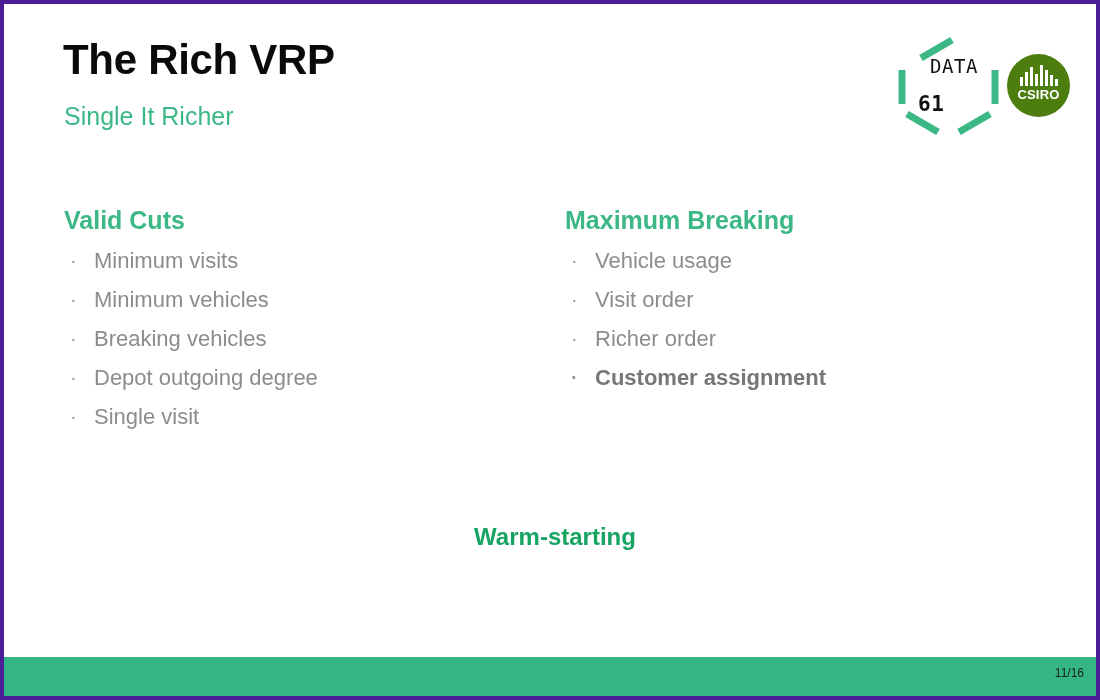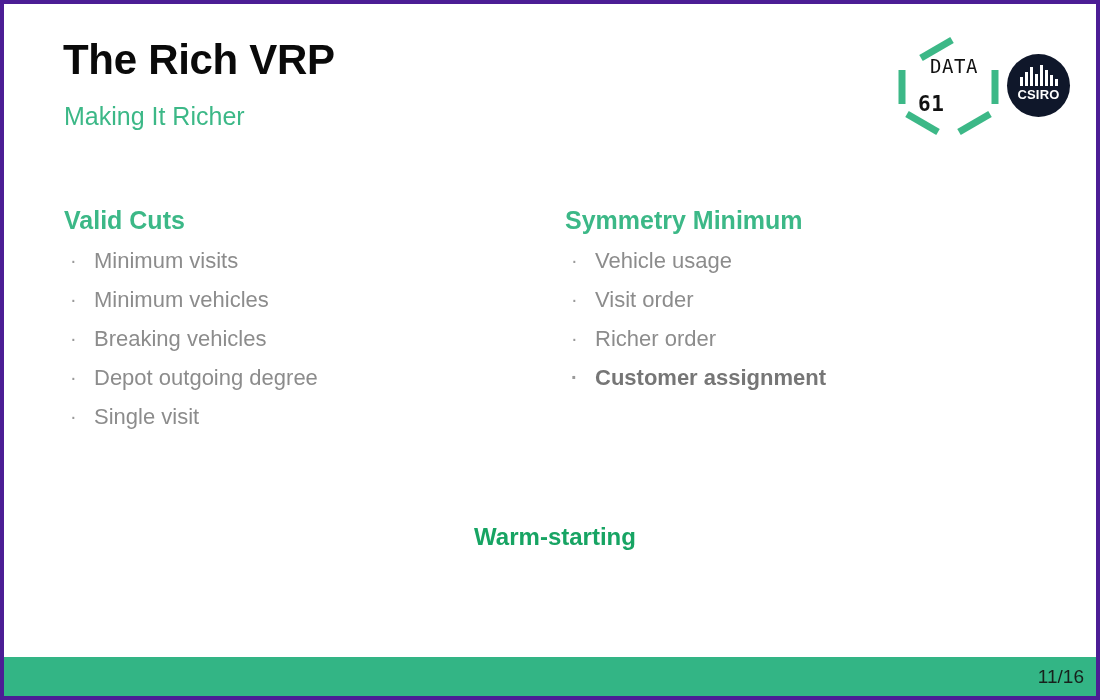--- a/index.html
+++ b/index.html
@@ -91,21 +91,21 @@
     align-self: flex-start;
     margin-left: 21px;
   }
   .csiro-logo {
     position: absolute;
     left: 110px;
     top: 20px;
     width: 63px;
     height: 63px;
     border-radius: 50%;
-    background: #0f172a;
+    background: #4d7c0f;
   }
   .csiro-bars {
     position: absolute;
     left: 0;
     top: 11px;
     width: 63px;
     height: 21px;
     display: flex;
     align-items: flex-end;
     justify-content: center;
@@ -193,32 +193,32 @@
     left: 0;
     bottom: 0;
     width: 1100px;
     height: 39px;
     background: #33b585;
   }
   .page-num {
     position: absolute;
     right: 20px;
     top: 9px;
-    font-size: 19px;
+    font-size: 12px;
     color: #17211c;
     line-height: 1.2;
   }
 </style>
 </head>
 <body>
 
 <div class="slide">
 
   <div class="title">The Rich VRP</div>
-  <div class="subtitle">Making It Richer</div>
+  <div class="subtitle">Single It Richer</div>
 
   <div class="logo-group">
 
     <div class="hex-logo">
       <svg width="103" height="104" viewBox="0 0 103 104" aria-hidden="true">
         <g stroke="#3cb887" stroke-width="7" stroke-linecap="butt" fill="none">
           <line x1="24" y1="24" x2="55" y2="6"></line>
           <line x1="5" y1="36" x2="5" y2="70"></line>
           <line x1="98" y1="36" x2="98" y2="70"></line>
           <line x1="10" y1="80" x2="41" y2="98"></line>
@@ -268,21 +268,21 @@
         <span>Depot outgoing degree</span>
       </li>
       <li>
         <span class="dot">·</span>
         <span>Single visit</span>
       </li>
     </ul>
   </div>
 
   <div class="col col-right">
-    <div class="col-heading">Symmetry Minimum</div>
+    <div class="col-heading">Maximum Breaking</div>
     <ul class="bullets">
       <li>
         <span class="dot">·</span>
         <span>Vehicle usage</span>
       </li>
       <li>
         <span class="dot">·</span>
         <span>Visit order</span>
       </li>
       <li>

